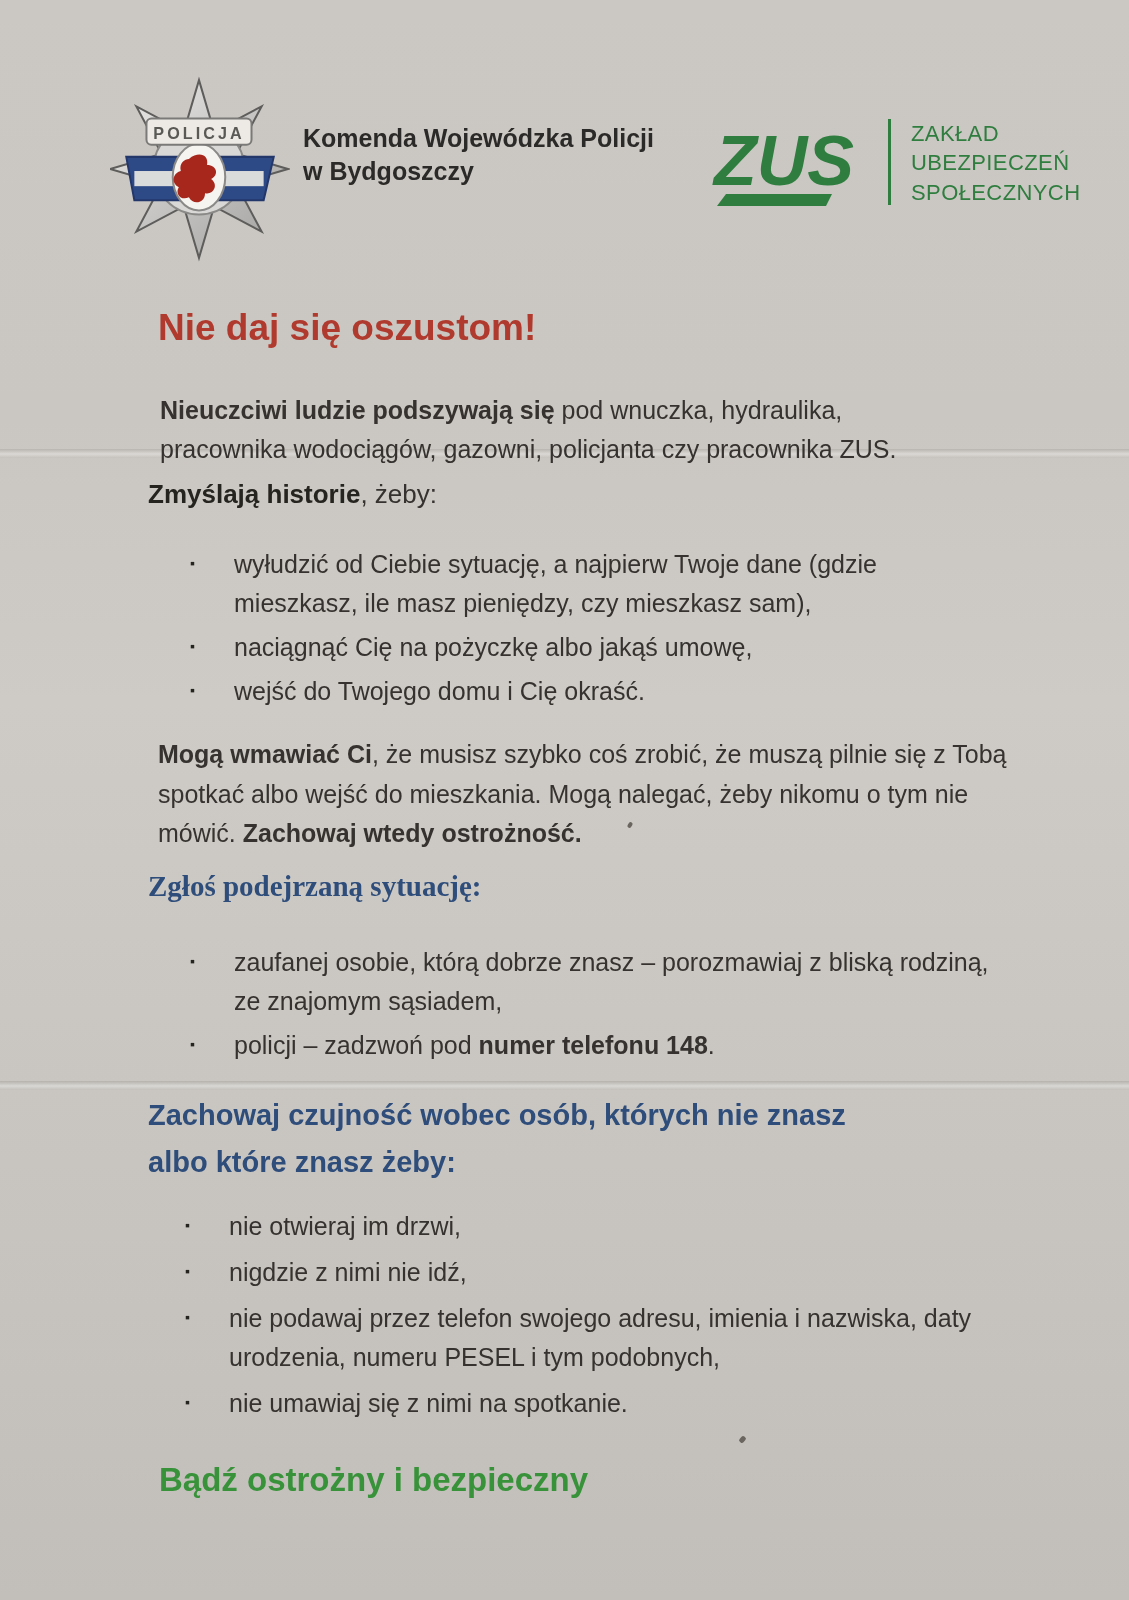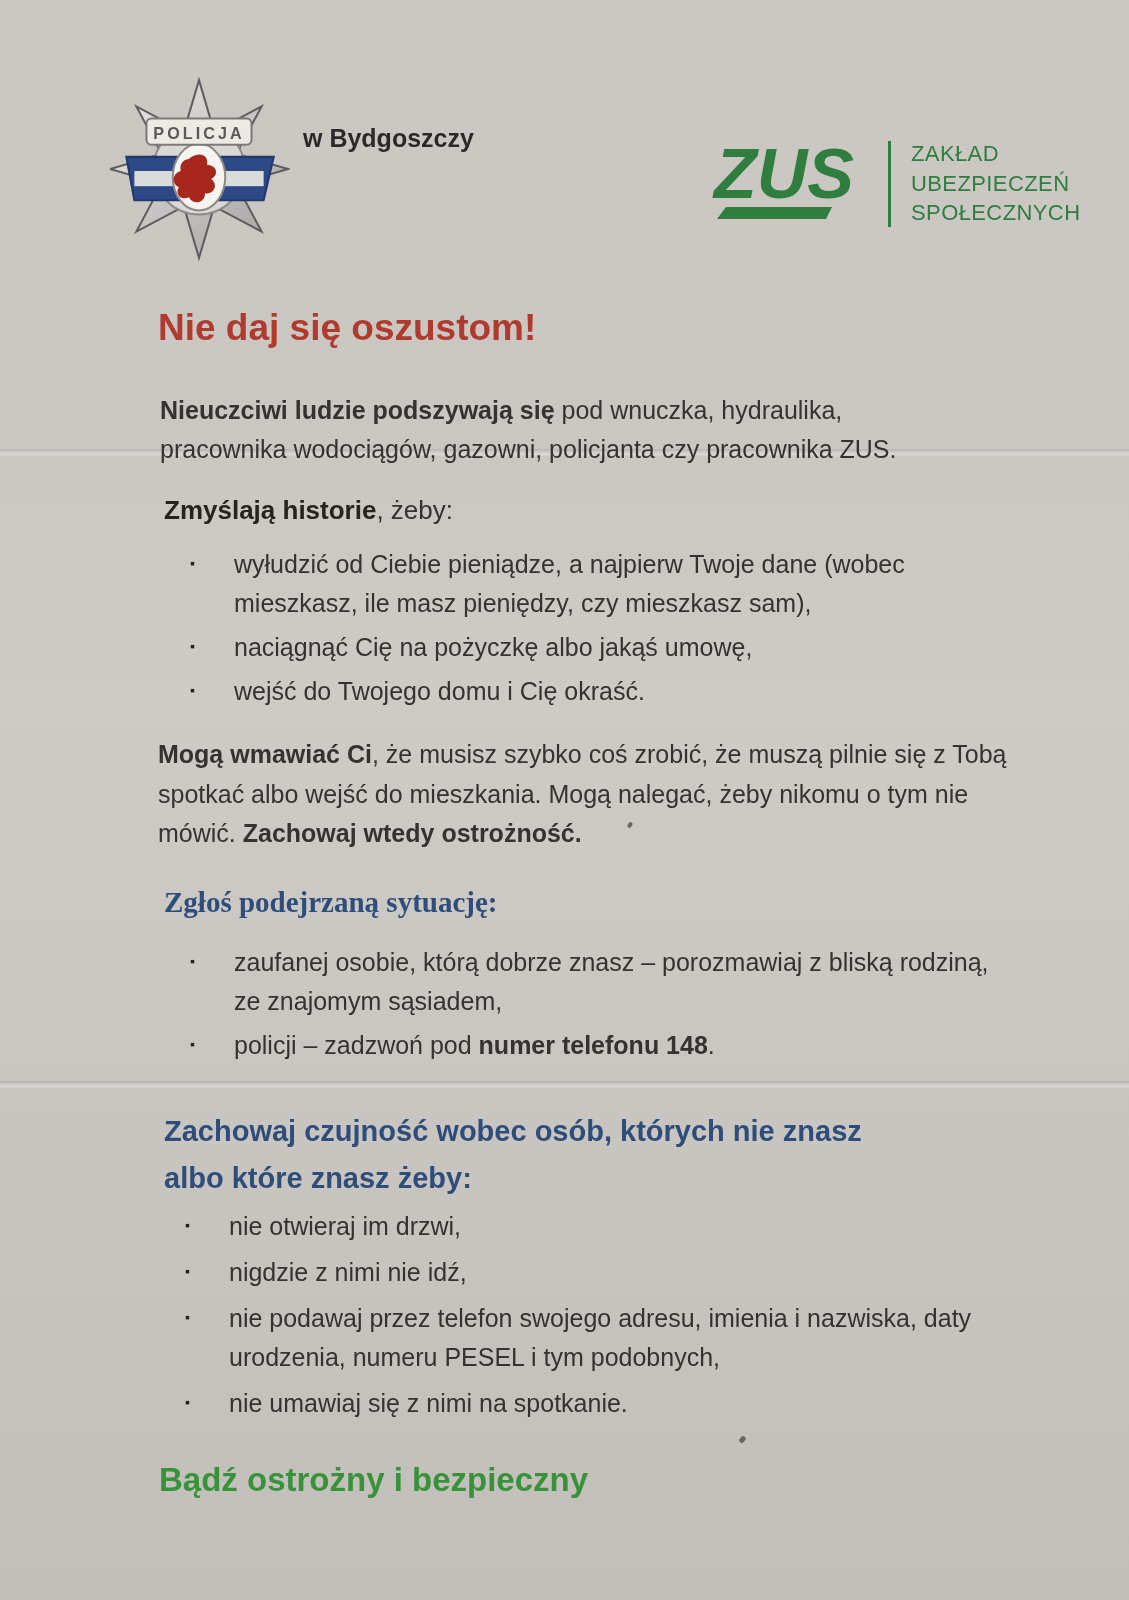--- a/index.html
+++ b/index.html
@@ -12,31 +12,31 @@
     font-family:"Liberation Sans","DejaVu Sans",sans-serif;
     color:#35322f;
   }
   .fold{position:absolute;left:0;right:0;height:9px;pointer-events:none;}
   .fold-1{top:449px;background:linear-gradient(180deg,rgba(110,105,98,.20),rgba(255,255,255,.30) 55%,rgba(110,105,98,.06));}
   .fold-2{top:1081px;background:linear-gradient(180deg,rgba(110,105,98,.22),rgba(255,255,255,.30) 55%,rgba(110,105,98,.06));}
 
   .police-logo{position:absolute;top:68px;left:110px;width:180px;height:202px;}
   .police-org{position:absolute;top:122px;left:303px;font-size:25px;font-weight:bold;color:#2c2a28;line-height:1.32;}
 
-  .zus-block{position:absolute;top:132px;left:712px;display:flex;align-items:flex-end;}
+  .zus-block{position:absolute;top:119px;left:712px;display:flex;align-items:flex-start;}
   .zus-word{display:block;}
   .zus-divider{width:3px;height:86px;background:#2f7d3f;margin:0 20px 0 14px;flex:none;}
   .zus-org{font-size:22px;color:#2f7d3f;line-height:1.33;letter-spacing:.4px;}
 
   .title{position:absolute;top:301px;left:152px;margin:6px;font-size:37px;font-weight:bold;color:#b03a2e;}
 
   .body{font-size:25px;line-height:1.56;margin:10px;}
   .intro{position:absolute;top:381px;left:150px;width:808px;}
 
-  .subhead{position:absolute;margin:16px;font-weight:bold;}
+  .subhead{position:absolute;margin:0;font-weight:bold;}
   .stories-heading{top:479px;left:148px;font-size:26px;color:#26241f;}
   .stories-heading .normal{font-weight:normal;color:#35322f;}
 
   .bullets{position:absolute;margin:0;padding:0;list-style:none;font-size:25px;line-height:1.56;}
   .bullets li{display:flex;margin-bottom:5px;}
   .bul{flex:none;width:44px;font-size:14px;padding-top:8px;color:#26241f;}
   .bt{flex:1;}
   .stories-bullets{top:545px;left:190px;width:816px;}
   .report-bullets{top:943px;left:190px;width:822px;}
   .caution-bullets{top:1207px;left:185px;width:800px;}
@@ -75,20 +75,21 @@
       <polygon points="16,88 162,88 152,131 24,131" fill="#2e4a86" stroke="#23376b" stroke-width="2"></polygon>
       <rect x="24" y="102" width="128" height="15" fill="#e9e7e3" opacity="0.92"></rect>
       <ellipse cx="88" cy="108" rx="26" ry="33" fill="#f6f4f0" stroke="#8a8987" stroke-width="2"></ellipse>
       <path d="M78 90 c10 -8 20 -4 18 6 c10 0 12 10 4 14 c8 6 2 16 -6 14 c0 10 -12 12 -16 4 c-8 4 -14 -4 -10 -10 c-8 -4 -6 -14 2 -16 c-2 -8 4 -12 8 -12 z" fill="#a8271d"></path>
       <rect x="36" y="50" width="104" height="26" rx="5" fill="#edeae5" stroke="#7b7a78" stroke-width="2"></rect>
       <text x="88" y="70" text-anchor="middle" font-size="16" font-weight="bold" fill="#5a5956" letter-spacing="3">POLICJA</text>
     </svg>
   </div>
 
   <div class="police-org">
+    <div>Komenda Wojewódzka Policji</div>
     <div>w Bydgoszczy</div>
   </div>
 
   <div class="zus-block">
     <svg class="zus-word" width="162" height="95" viewBox="0 0 162 95">
       <text x="2" y="66" font-size="70" font-weight="bold" font-style="italic" fill="#2f7d3f" font-family="Liberation Sans, DejaVu Sans, sans-serif">ZUS</text>
       <polygon points="14,75 120,75 114,87 5,87" fill="#2f7d3f"></polygon>
     </svg>
     <div class="zus-divider"></div>
     <div class="zus-org">
@@ -100,21 +101,21 @@
 
   <h1 class="title">Nie daj się oszustom!</h1>
 
   <p class="body intro"><strong>Nieuczciwi ludzie podszywają się</strong><span> pod wnuczka, hydraulika, pracownika wodociągów, gazowni, policjanta czy pracownika ZUS.</span></p>
 
   <h2 class="subhead stories-heading"><strong>Zmyślają historie</strong><span class="normal">, żeby:</span></h2>
 
   <ul class="bullets stories-bullets">
     <li>
       <span class="bul">▪</span>
-      <span class="bt">wyłudzić od Ciebie pieniądze, a najpierw Twoje dane (wobec mieszkasz, ile masz pieniędzy, czy mieszkasz sam),</span>
+      <span class="bt">wyłudzić od Ciebie sytuację, a najpierw Twoje dane (gdzie mieszkasz, ile masz pieniędzy, czy mieszkasz sam),</span>
     </li>
     <li>
       <span class="bul">▪</span>
       <span class="bt">naciągnąć Cię na pożyczkę albo jakąś umowę,</span>
     </li>
     <li>
       <span class="bul">▪</span>
       <span class="bt">wejść do Twojego domu i Cię okraść.</span>
     </li>
   </ul>

